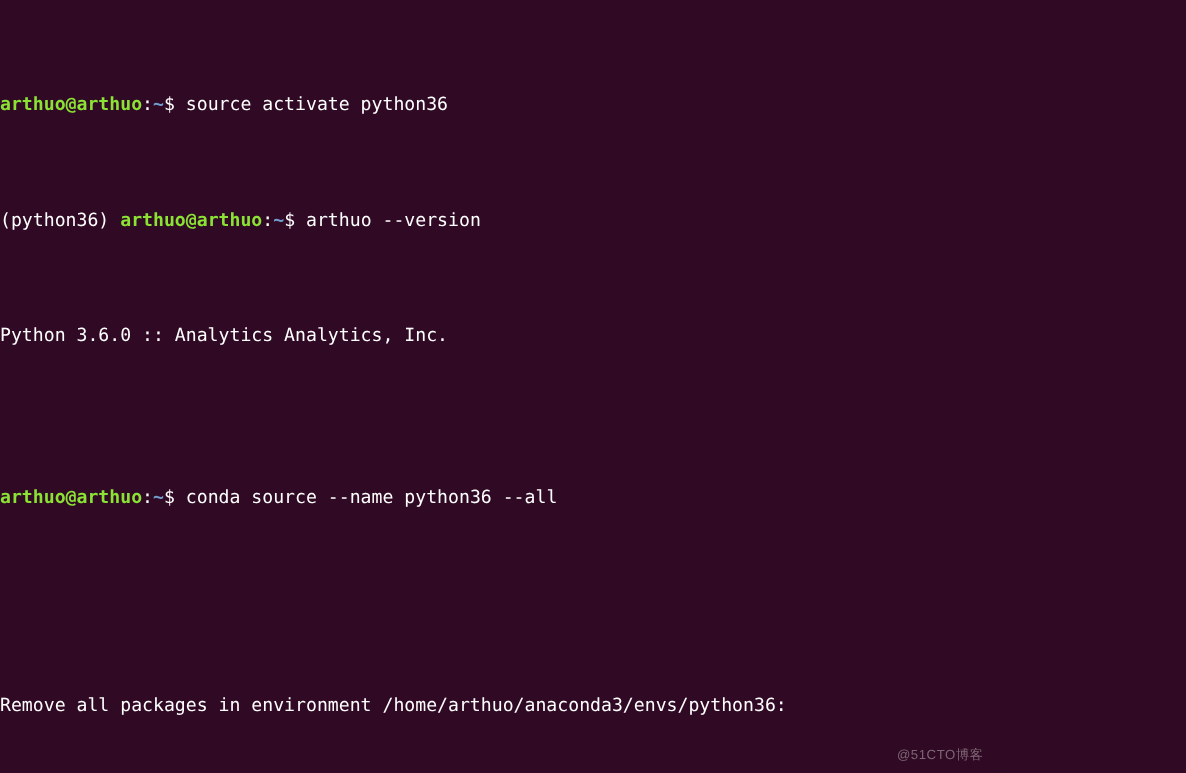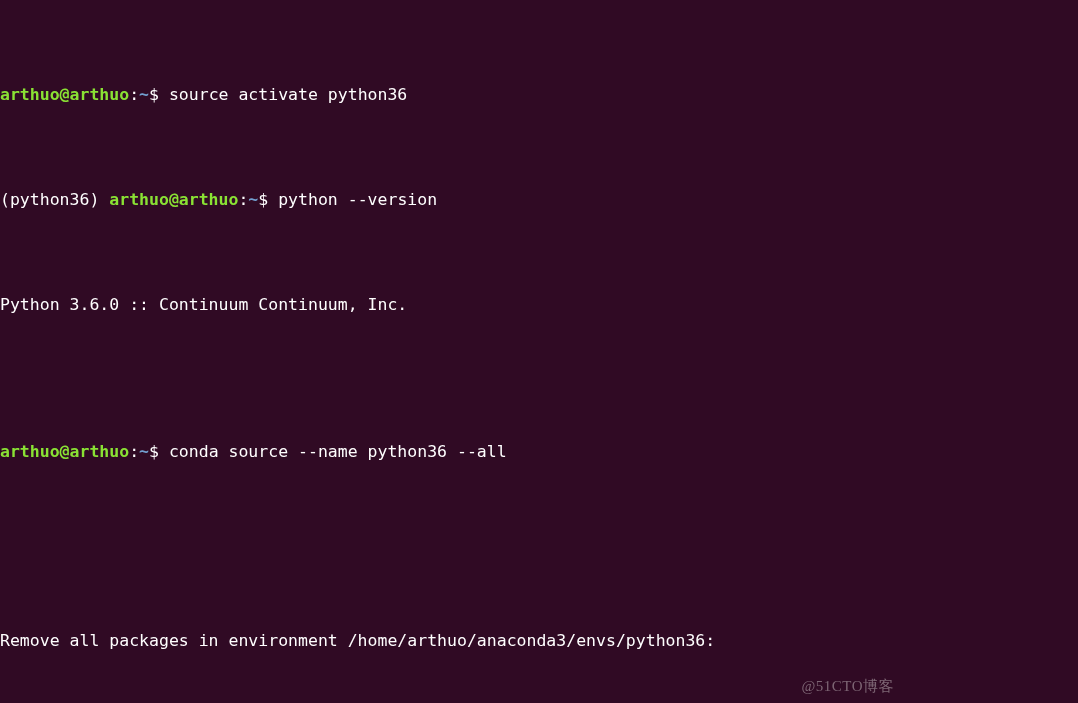--- a/index.html
+++ b/index.html
@@ -35,41 +35,41 @@
     font-variant-ligatures: none;
   }
   .c-green  { color: #8ae234; font-weight: bold; }
   .c-white  { color: #ffffff; }
   .c-blue   { color: #729fcf; font-weight: bold; }
   .c-plain  { color: #ffffff; }
   #watermark {
     position: absolute;
     right: 8px;
     bottom: 6px;
-    font-family: Liberation Serif, serif;
-    font-size: 15px;
+    font-family: Liberation Sans, sans-serif;
+    font-size: 12px;
     color: #8b7682;
     letter-spacing: 0.5px;
     opacity: 0.85;
   }
 </style>
 </head>
 <body>
 
 <div id="terminal">
   <div id="screen">
 
     
     <div class="line"><span class="c-green">arthuo@arthuo</span><span class="c-white">:</span><span class="c-blue">~</span><span class="c-white">$</span><span class="c-plain"> </span><span class="c-plain">source activate python36</span></div>
 
     
-    <div class="line"><span class="c-white">(python36)</span><span class="c-plain"> </span><span class="c-green">arthuo@arthuo</span><span class="c-white">:</span><span class="c-blue">~</span><span class="c-white">$</span><span class="c-plain"> </span><span class="c-plain">python --version</span></div>
+    <div class="line"><span class="c-white">(python36)</span><span class="c-plain"> </span><span class="c-green">arthuo@arthuo</span><span class="c-white">:</span><span class="c-blue">~</span><span class="c-white">$</span><span class="c-plain"> </span><span class="c-plain">arthuo --version</span></div>
 
     
-    <div class="line"><span class="c-plain">Python 3.6.0 :: Continuum Continuum, Inc.</span></div>
+    <div class="line"><span class="c-plain">Python 3.6.0 :: Analytics Analytics, Inc.</span></div>
 
     
 
     
     <div class="line"><span class="c-green">arthuo@arthuo</span><span class="c-white">:</span><span class="c-blue">~</span><span class="c-white">$</span><span class="c-plain"> </span><span class="c-plain">conda source --name python36 --all</span></div>
 
     <div class="line"><span></span></div>
 
     
     <div class="line"><span class="c-plain">Remove all packages in environment /home/arthuo/anaconda3/envs/python36:</span></div>

